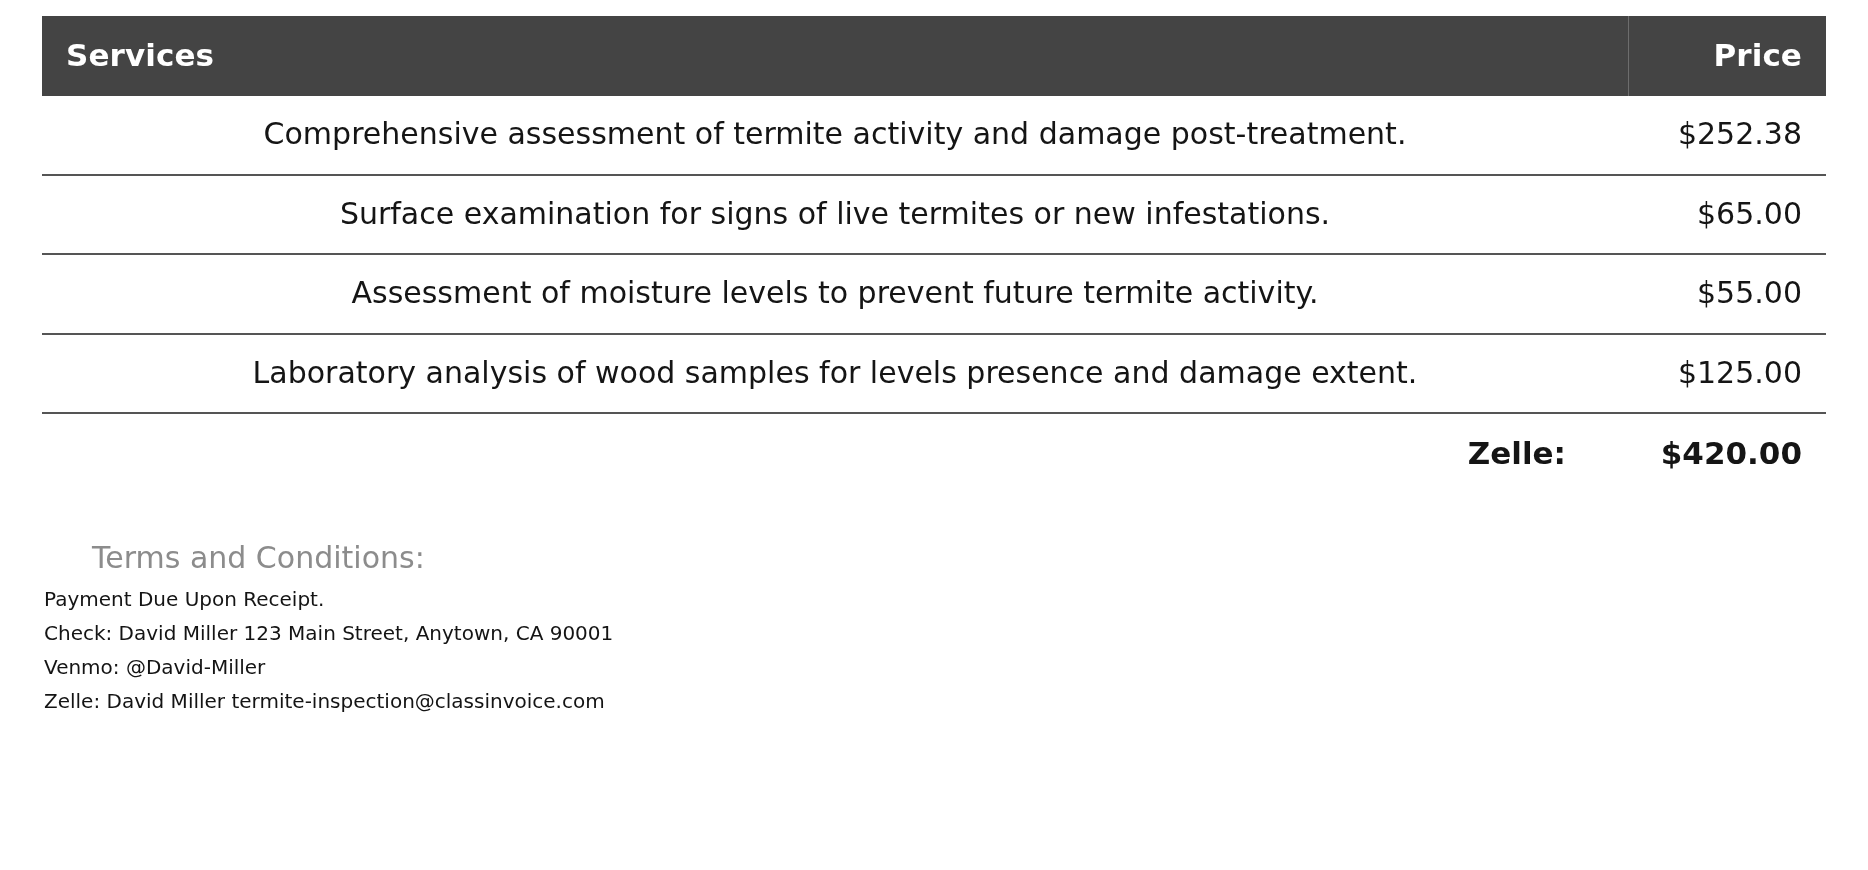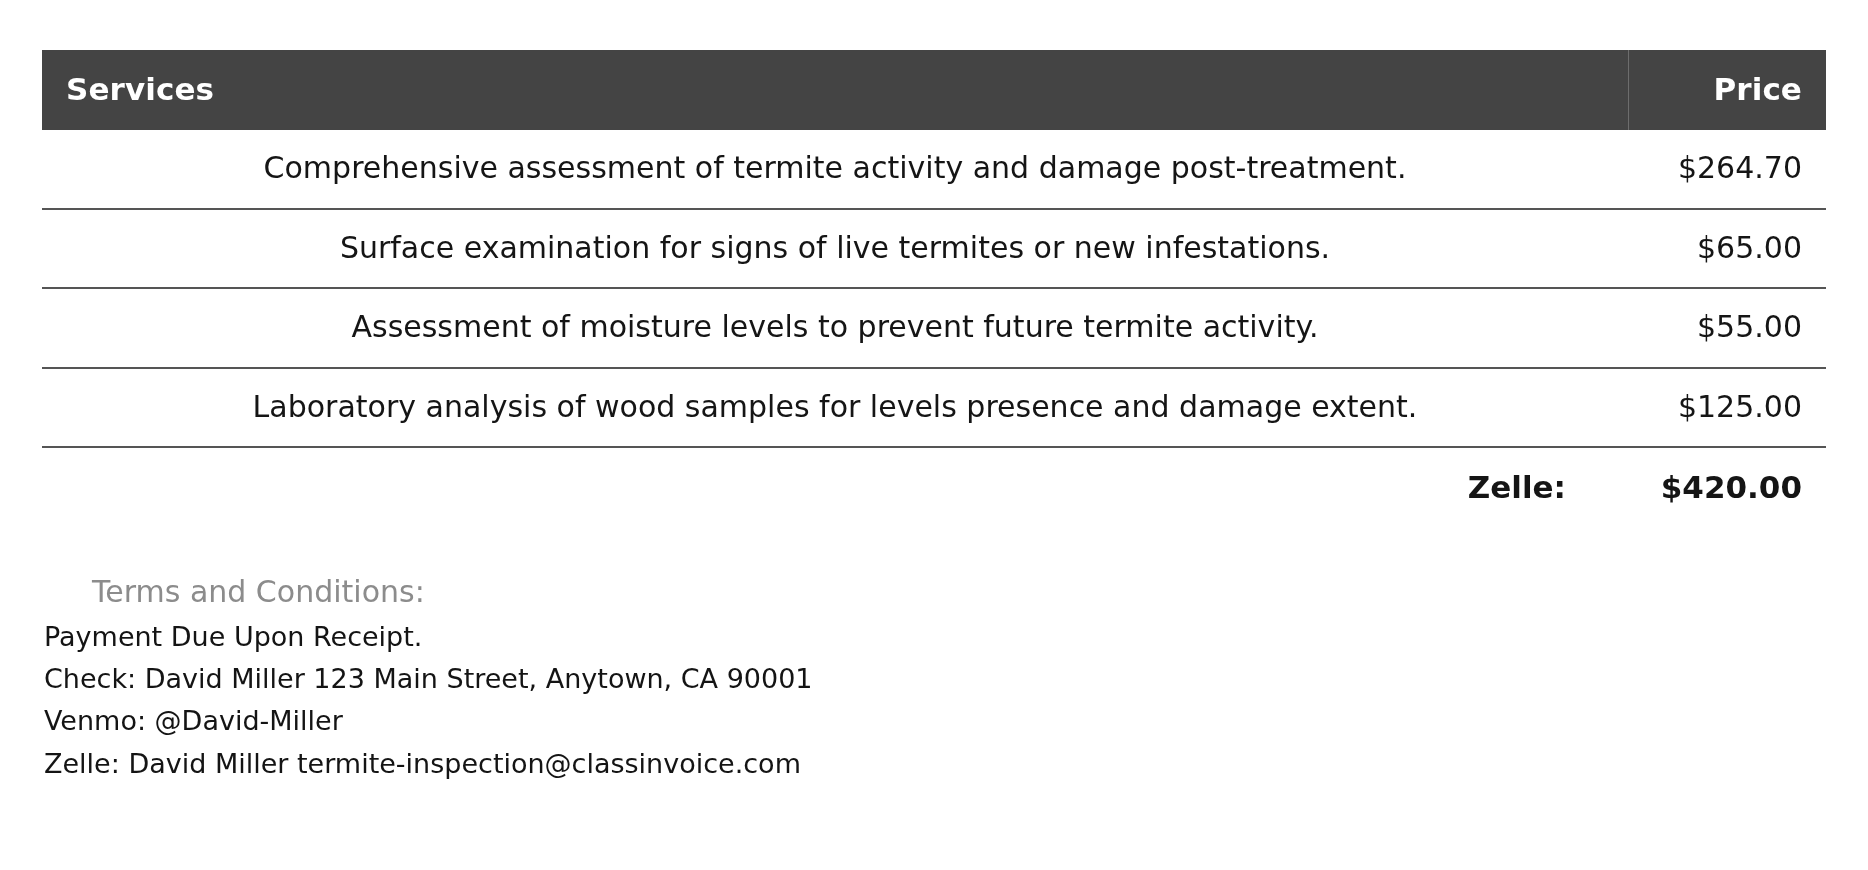--- a/index.html
+++ b/index.html
@@ -9,21 +9,21 @@
     background: #ffffff;
   }
   body {
     width: 1868px;
     height: 870px;
     font-family: "DejaVu Sans", sans-serif;
     color: #151515;
     overflow: hidden;
   }
   .page {
-    padding: 50px 42px 0 42px;
+    padding: 16px 42px 0 42px;
   }
   
   table.services {
     width: 100%;
     border-collapse: collapse;
     table-layout: fixed;
   }
   table.services thead th {
     background: #444444;
     color: #ffffff;
@@ -64,42 +64,42 @@
     margin-top: 46px;
     padding-left: 2px;
   }
   .terms-heading {
     color: #8c8c8c;
     font-size: 30px;
     margin-bottom: 12px;
     margin-left: 48px;
   }
   .terms-line {
-    font-size: 27px;
+    font-size: 20px;
     color: #141414;
     margin-bottom: 10px;
     line-height: 1.2;
   }
 </style>
 </head>
 <body>
 
 <div class="page">
 
   <table class="services">
     <thead>
       <tr>
         <th class="desc-col">Services</th>
         <th class="price-col">Price</th>
       </tr>
     </thead>
     <tbody>
       <tr>
         <td class="desc">Comprehensive assessment of termite activity and damage post-treatment.</td>
-        <td class="price">$264.70</td>
+        <td class="price">$252.38</td>
       </tr>
       <tr>
         <td class="desc">Surface examination for signs of live termites or new infestations.</td>
         <td class="price">$65.00</td>
       </tr>
       <tr>
         <td class="desc">Assessment of moisture levels to prevent future termite activity.</td>
         <td class="price">$55.00</td>
       </tr>
       <tr>

